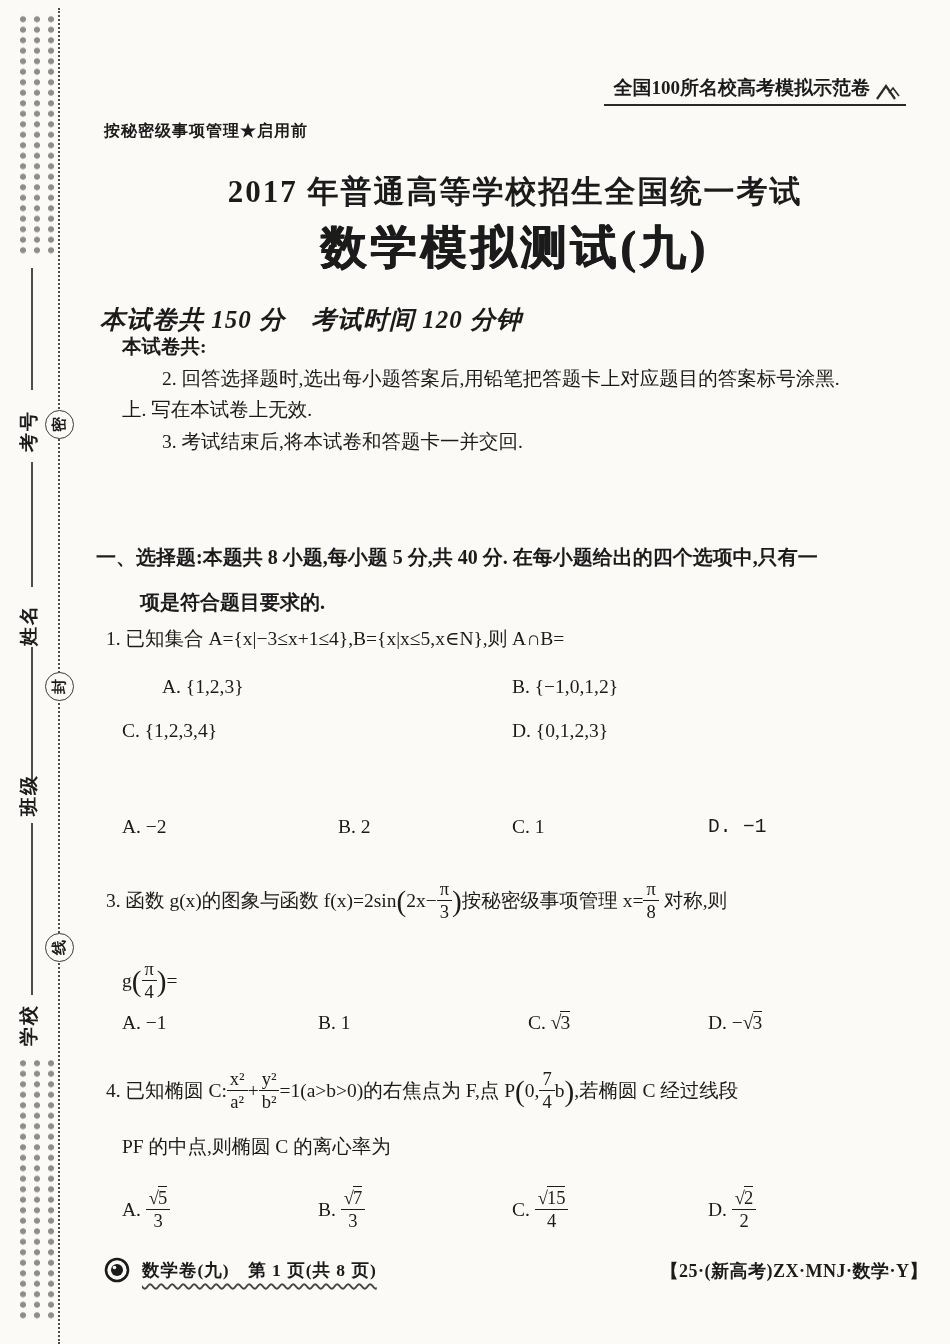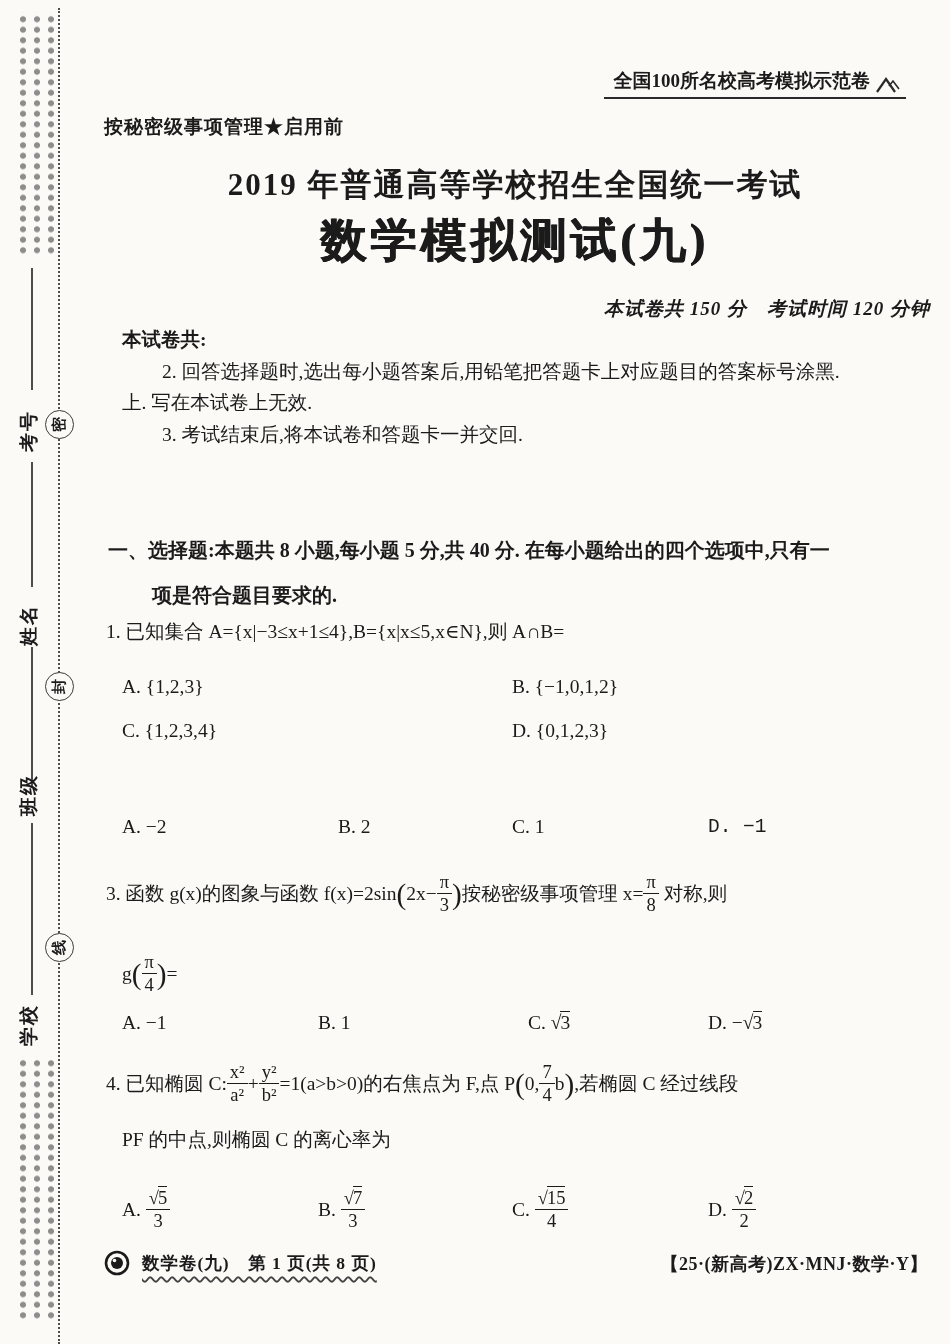--- a/index.html
+++ b/index.html
@@ -2,21 +2,21 @@
 <html><head>
 <meta charset="utf-8">
 <style>
   html,body{margin:0;padding:0;background:#e8e8e6;}
   .page{
     position:relative; width:950px; height:1344px; margin:0 auto;
     background:#fbfaf7; overflow:hidden;
     font-family:"Liberation Serif","DejaVu Serif",serif;
     color:#1b1b1b;
   }
-  .abs{position:absolute;}
+  .abs{position:absolute;margin-top:7px;}
   
   .perf{
     position:absolute; left:14px; width:42px;
     background-image:radial-gradient(circle, #8d8d8d 2.6px, rgba(0,0,0,0) 3.4px);
     background-size:14px 10.5px; background-position:2px 2px;
   }
   .perf.top{top:12px;height:242px;}
   .perf.bottom{top:1056px;height:266px;}
   .seal-line{position:absolute; left:58px; top:8px; bottom:0; width:0; border-left:2px dotted #4d4d4d;}
   .seal-char{
@@ -31,31 +31,31 @@
     white-space:nowrap; letter-spacing:2px;
   }
   .side-line{position:absolute; left:31px; width:1.8px; background:#4d4d4d;}
   
   .slogan{
     top:68px; right:44px; font-size:19px; font-weight:bold;
     border-bottom:2px solid #2a2a2a; padding:0 4px 3px 10px;
     display:flex; align-items:center; gap:6px;
   }
   .slogan svg{margin-bottom:-8px;}
-  .security{top:114px; left:104px; font-size:19px; font-weight:bold; letter-spacing:1px;}
+  .security{top:114px; left:104px; font-size:16px; font-weight:bold; letter-spacing:1px;}
   .title1{top:164px; left:100px; width:830px; text-align:center; font-size:31px; font-weight:bold; letter-spacing:2px;}
   .title2{top:210px; left:100px; width:830px; text-align:center; font-size:46px; font-weight:900; letter-spacing:4px;
           text-shadow:0.6px 0 #1b1b1b, -0.6px 0 #1b1b1b;}
-  .meta{top:296px; left:100px; width:830px; text-align:right; font-size:19px; font-weight:bold; font-style:italic; letter-spacing:1px;}
+  .meta{top:296px; left:100px; width:830px; text-align:left; font-size:25px; font-weight:bold; font-style:italic; letter-spacing:1px;}
   
   .notice{top:324px; left:122px; width:790px; font-size:19.5px; line-height:31.5px;}
   .notice .head{font-weight:bold;}
   .notice .ind{padding-left:40px;}
   
-  .sect{top:528px; left:108px; width:820px; font-size:20px; font-weight:bold; line-height:45px;}
+  .sect{top:528px; left:96px; width:820px; font-size:20px; font-weight:bold; line-height:45px;}
   .sect .l2{padding-left:44px;}
   .stem{font-size:19.5px; white-space:nowrap; line-height:1.25;}
   .opt{position:absolute; font-size:19.5px; white-space:nowrap;}
   .oA{left:122px}.oB2{left:512px}.oB4{left:318px}.oC4{left:512px}.oD4{left:708px}
   
   .frac{display:inline-block; text-align:center; vertical-align:-0.62em; line-height:1.08; font-size:0.95em;}
   .frac .n{display:block; border-bottom:1.4px solid #1b1b1b; padding:0 3px 1px;}
   .frac .d{display:block; padding-top:1px;}
   .bigp{font-size:1.5em; vertical-align:-0.16em; line-height:0; font-weight:400;}
   .rs{letter-spacing:-1px;}
@@ -94,38 +94,38 @@
   <div class="seal-char" style="top:933px;">线</div>
 
   <div class="abs slogan">
     <span>全国100所名校高考模拟示范卷</span>
     <svg width="26" height="18" viewBox="0 0 26 18">
       <path d="M1 16 L10 3 L19 16" fill="none" stroke="#2a2a2a" stroke-width="2.2"></path>
       <path d="M13 10 L17 5 L23 13" fill="none" stroke="#2a2a2a" stroke-width="1.6"></path>
     </svg>
   </div>
   <div class="abs security">按秘密级事项管理★启用前</div>
-  <div class="abs title1">2019 年普通高等学校招生全国统一考试</div>
+  <div class="abs title1">2017 年普通高等学校招生全国统一考试</div>
   <div class="abs title2">数学模拟测试(九)</div>
   <div class="abs meta">本试卷共 150 分　考试时间 120 分钟</div>
 
   <div class="abs notice">
     <div class="head">本试卷共:</div>
     <div class="ind">2. 回答选择题时,选出每小题答案后,用铅笔把答题卡上对应题目的答案标号涂黑.</div>
     <div>上. 写在本试卷上无效.</div>
     <div class="ind">3. 考试结束后,将本试卷和答题卡一并交回.</div>
   </div>
 
   <div class="abs sect">
     <div>一、选择题:本题共 8 小题,每小题 5 分,共 40 分. 在每小题给出的四个选项中,只有一</div>
     <div class="l2">项是符合题目要求的.</div>
   </div>
 
   <div class="abs stem" style="top:620px;left:106px;">1. 已知集合 A={x|−3≤x+1≤4},B={x|x≤5,x∈N},则 A∩B=</div>
-  <div class="opt oA" style="top:676px;">A. {1,2,3}</div>
+  <div class="opt oA" style="top:676px;margin-left:40px;">A. {1,2,3}</div>
   <div class="opt oB2" style="top:676px;">B. {−1,0,1,2}</div>
   <div class="opt oA" style="top:720px;">C. {1,2,3,4}</div>
   <div class="opt oB2" style="top:720px;">D. {0,1,2,3}</div>
 
   <div class="opt oA" style="top:816px;">A. −2</div>
   <div class="opt oB4" style="top:816px;margin-left:20px;">B. 2</div>
   <div class="opt oC4" style="top:816px;">C. 1</div>
   <div class="opt oD4" style="top:816px;font-family:Liberation Mono, monospace;">D. −1</div>
 
   <div class="abs stem" style="top:872px;left:106px;">

